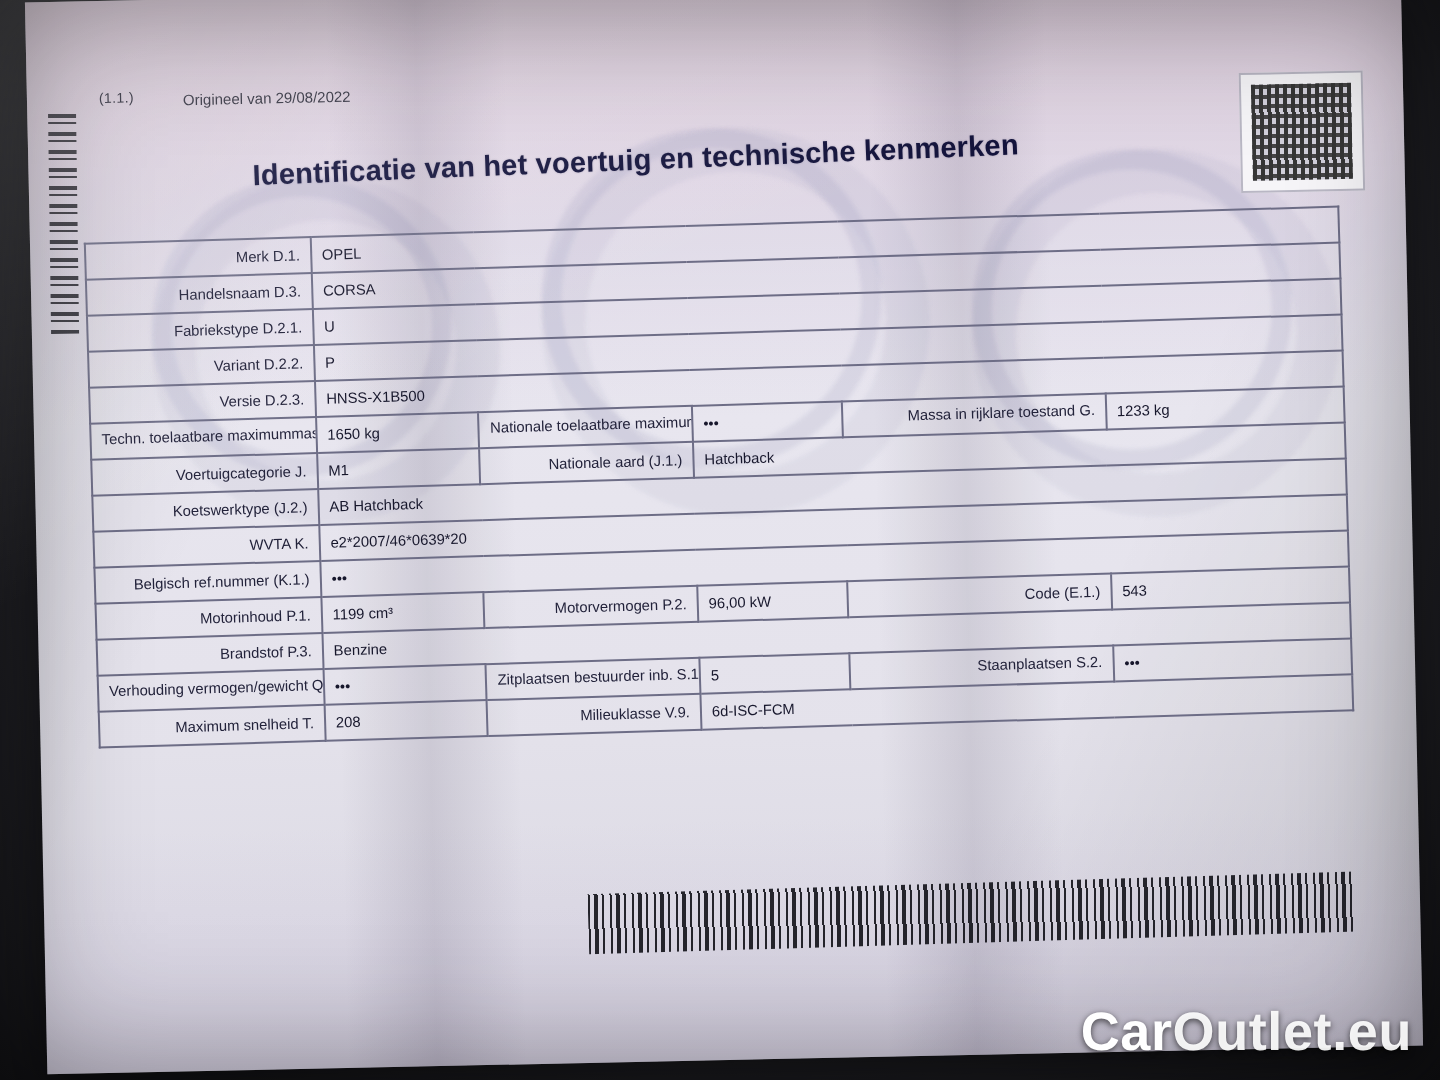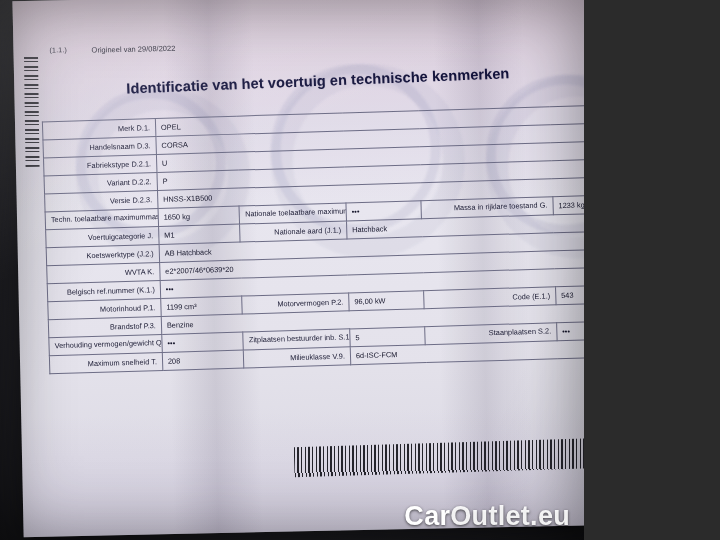--- a/index.html
+++ b/index.html
@@ -9,21 +9,21 @@
   }
   body {
     width: 720px;
     height: 540px;
     overflow: hidden;
     font-family: "Liberation Sans", sans-serif;
   }
 
   .photo {
     position: relative;
-    width: 584px;
+    width: 720px;
     height: 540px;
     background: #a16207;
     overflow: hidden;
   }
 
   
   .backdrop {
     position: absolute;
     inset: 0;
     background:

